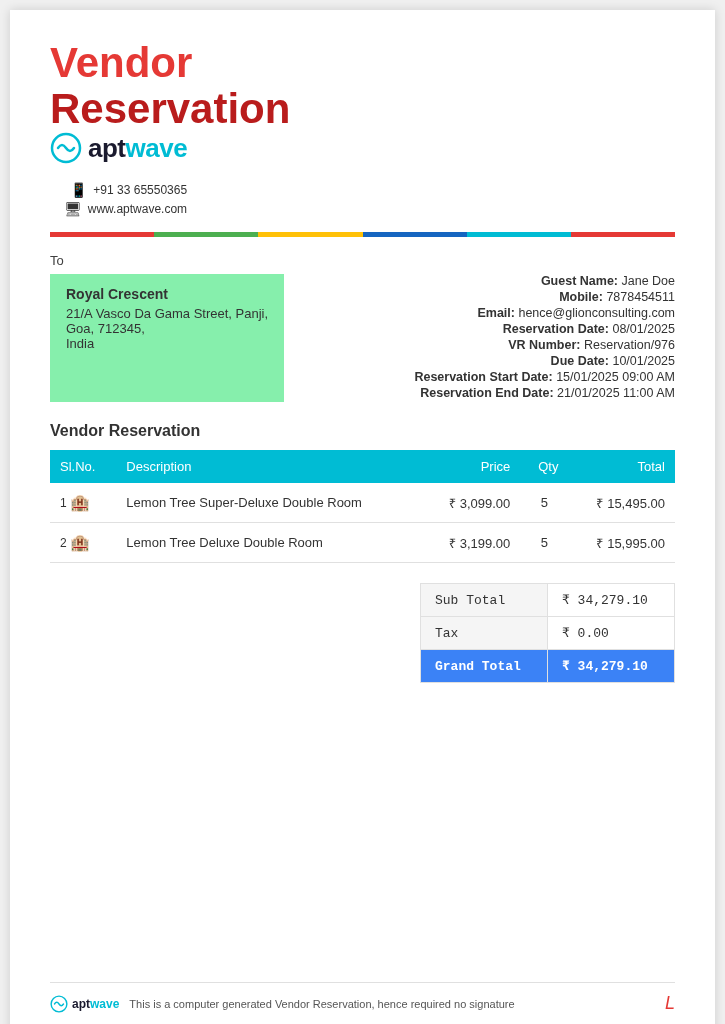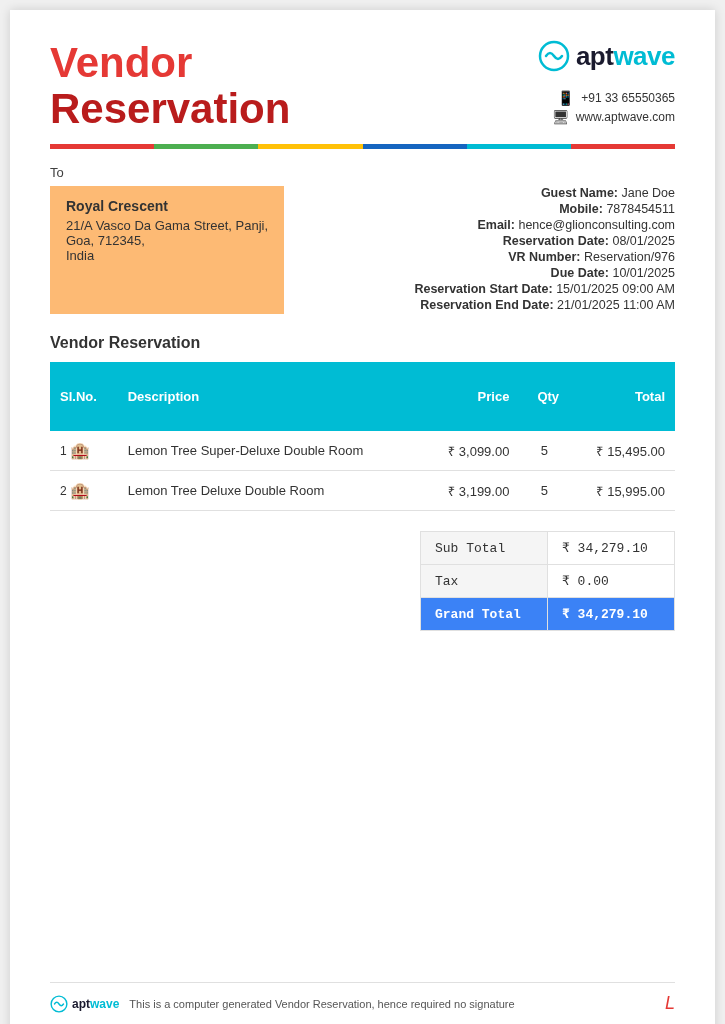--- a/index.html
+++ b/index.html
@@ -18,20 +18,21 @@
       min-height: 1024px;
       padding: 30px 40px;
       position: relative;
       box-shadow: 0 0 10px rgba(0,0,0,0.15);
     }
     .header {
       display: flex;
       justify-content: space-between;
       align-items: flex-start;
       margin-bottom: 10px;
+      flex-direction: column;
     }
     .title-vendor {
       font-size: 42px;
       font-weight: bold;
       color: #e53935;
       line-height: 1.1;
     }
     .title-reservation {
       font-size: 42px;
       font-weight: bold;
@@ -93,21 +94,21 @@
       color: #404040;
       margin-bottom: 6px;
     }
     .billing-section {
       display: flex;
       justify-content: space-between;
       margin-bottom: 20px;
       gap: 20px;
     }
     .vendor-address {
-      background: #fdba74;
+      background: #86efac;
       padding: 12px 16px;
       font-size: 13px;
       color: #333;
       min-width: 220px;
       max-width: 260px;
     }
     .vendor-name {
       font-weight: bold;
       font-size: 14px;
       margin-bottom: 4px;
@@ -135,23 +136,23 @@
       width: 100%;
       border-collapse: collapse;
       font-size: 13px;
       margin-bottom: 20px;
     }
     .table thead tr {
       background: #00bcd4;
       color: #fff;
     }
     .table thead th {
-      padding: 27px 10px;
+      padding: 9px 10px;
       text-align: left;
-      font-weight: bold;
+      font-weight: normal;
     }
     .table thead th.right { text-align: right; }
     .table tbody tr {
       border-bottom: 1px solid #e0e0e0;
     }
     .table tbody td {
       padding: 10px 10px;
       color: #333;
       vertical-align: middle;
     }

